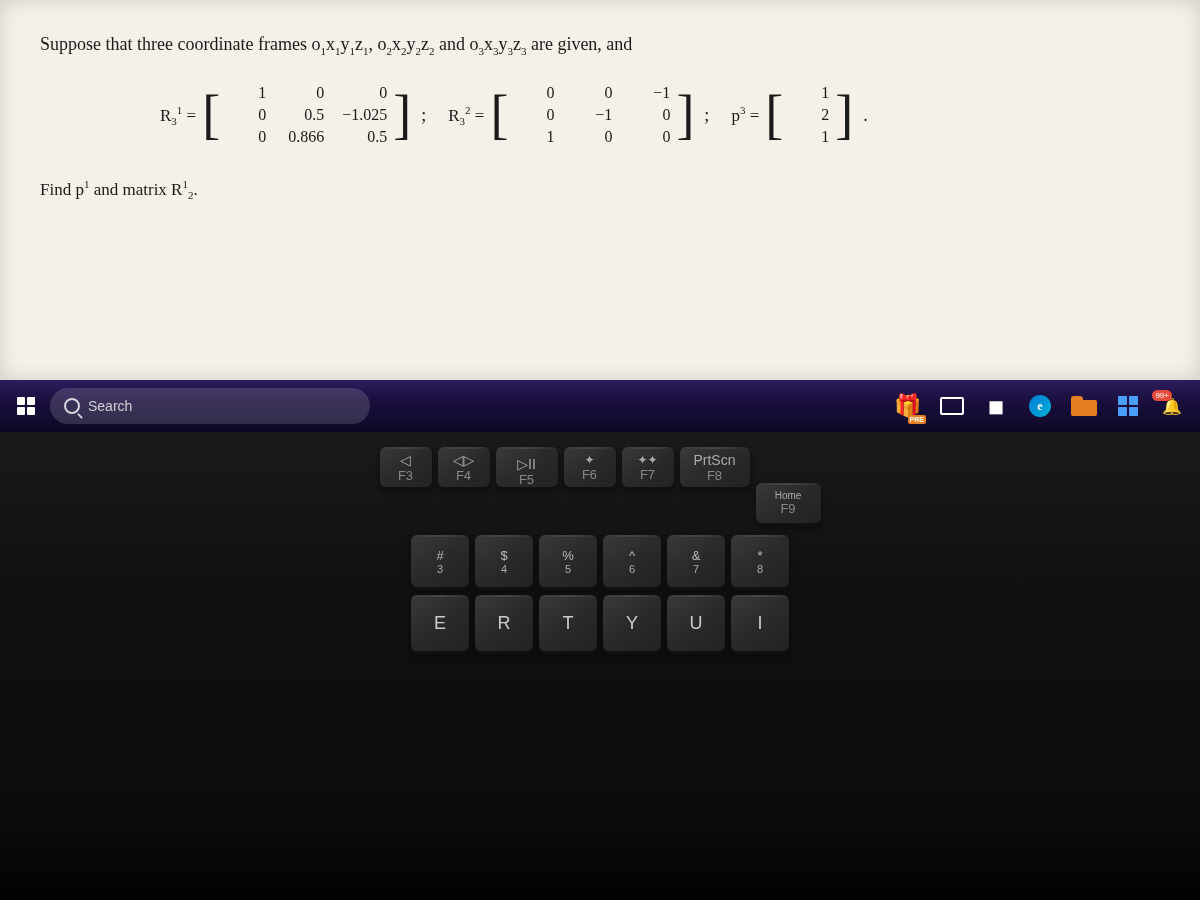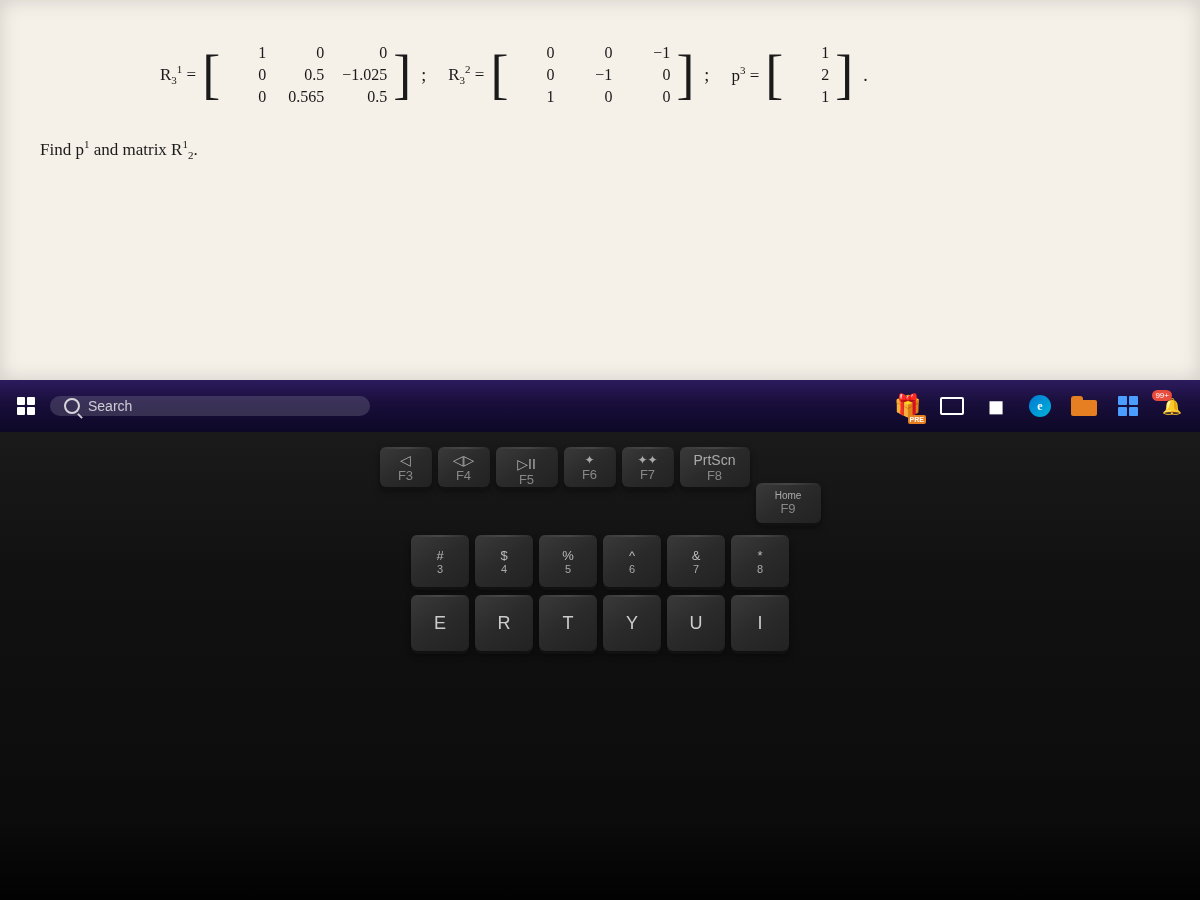--- a/index.html
+++ b/index.html
@@ -135,21 +135,21 @@
       background: white;
       border-radius: 1px;
     }
 
     .search-bar {
       display: flex;
       align-items: center;
       background: rgba(255,255,255,0.15);
       border-radius: 20px;
       padding: 0 14px;
-      height: 20px;
+      height: 36px;
       width: 320px;
       gap: 8px;
       cursor: pointer;
     }
 
     .search-icon-circle {
       width: 16px;
       height: 16px;
       border: 2px solid rgba(255,255,255,0.8);
       border-radius: 50%;
@@ -345,38 +345,43 @@
       font-weight: bold;
     }
 
   </style>
 </head>
 <body>
 
 <div class="screen">
   <div class="math-content">
 
+    <div class="problem-text">
+      Suppose that three coordinate frames o<sub>1</sub>x<sub>1</sub>y<sub>1</sub>z<sub>1</sub>, 
+      o<sub>2</sub>x<sub>2</sub>y<sub>2</sub>z<sub>2</sub> and 
+      o<sub>3</sub>x<sub>3</sub>y<sub>3</sub>z<sub>3</sub> are given, and
+    </div>
 
     <div class="matrices-row">
 
       <div class="matrix-container">
         <span class="matrix-label">
           R<sub>3</sub><sup>1</sup> =
         </span>
         <div class="matrix-bracket">
           <span class="bracket-left">[</span>
           <div class="matrix-grid">
             <span class="matrix-cell">1</span>
             <span class="matrix-cell">0</span>
             <span class="matrix-cell">0</span>
             <span class="matrix-cell">0</span>
             <span class="matrix-cell">0.5</span>
             <span class="matrix-cell">−1.025</span>
             <span class="matrix-cell">0</span>
-            <span class="matrix-cell">0.565</span>
+            <span class="matrix-cell">0.866</span>
             <span class="matrix-cell">0.5</span>
           </div>
           <span class="bracket-right">]</span>
         </div>
         <span class="semicolon">;</span>
       </div>
 
       <div class="matrix-container">
         <span class="matrix-label">
           R<sub>3</sub><sup>2</sup> =

